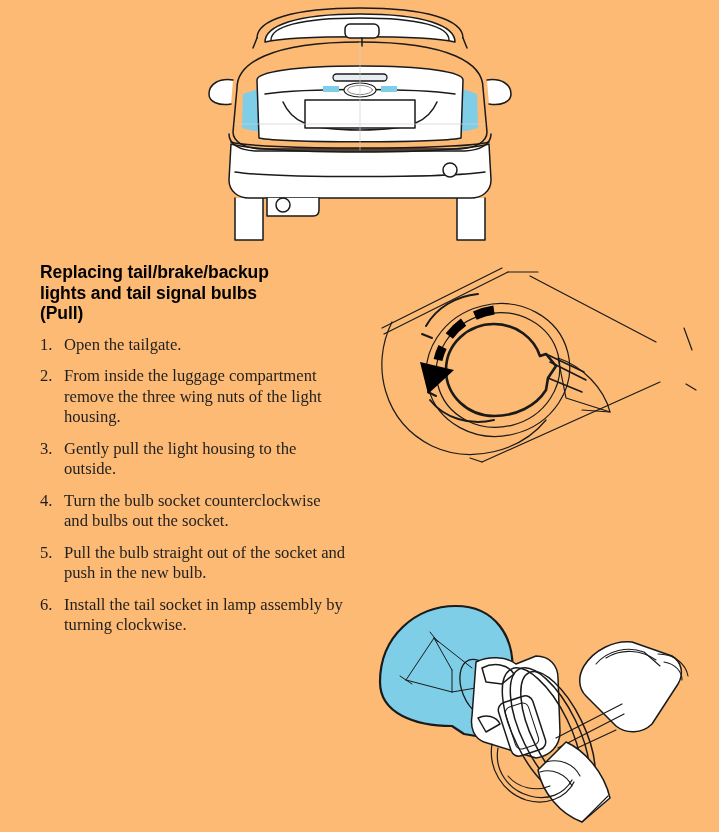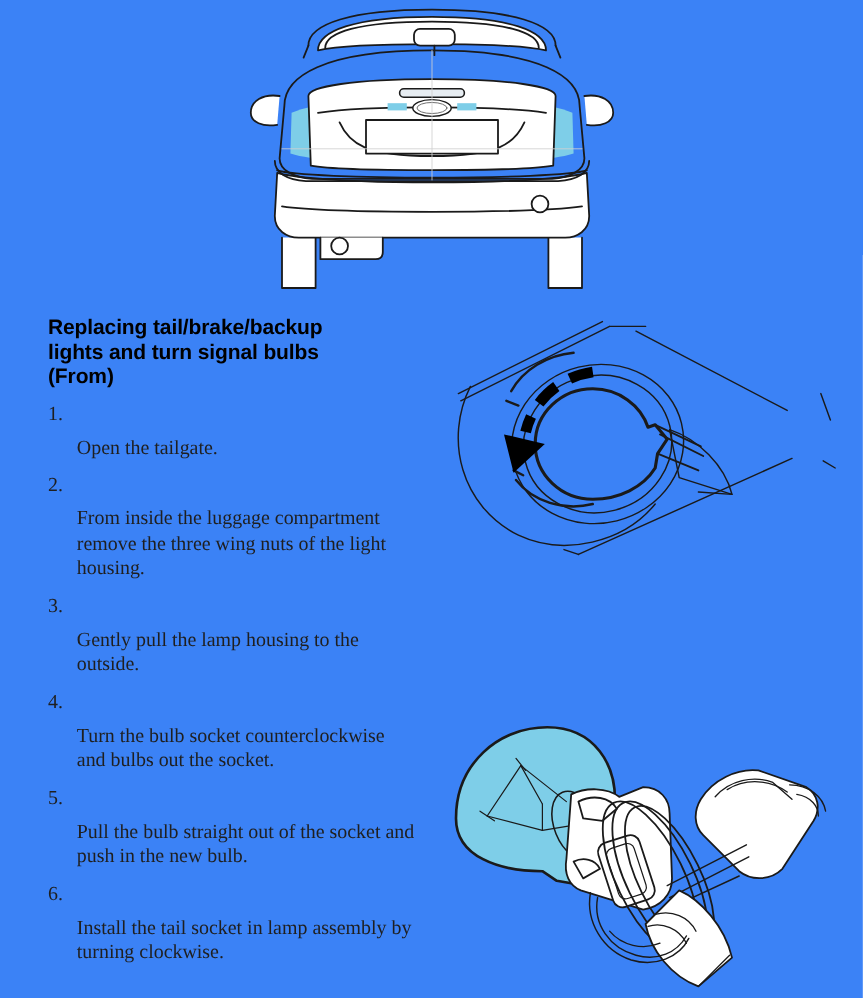--- a/index.html
+++ b/index.html
@@ -12,21 +12,22 @@
     height: 832px;
     position: relative;
     font-family: "Liberation Serif", serif;
     color: #1a1a1a;
     overflow: hidden;
   }
 
   .page {
     position: absolute;
     inset: 0;
-    background: #3b82f6;
+    background: #fdba74;
+    text-decoration: underline;
   }
 
   
   .car-figure {
     position: absolute;
     left: 195px;
     top: 2px;
     width: 330px;
     height: 240px;
   }
@@ -55,21 +56,20 @@
     margin: 0 0 11px 0;
     display: flex;
     align-items: flex-start;
   }
   .step-num {
     flex: 0 0 auto;
     width: 24px;
   }
   .step-text {
     flex: 1 1 auto;
-    margin-top: 28px;
   }
 
   
   .socket-figure {
     position: absolute;
     left: 370px;
     top: 262px;
     width: 349px;
     height: 232px;
   }
@@ -149,35 +149,35 @@
 
         <path d="M165 40 L 165 148" stroke="#cfcfcf" stroke-width="0.7"></path>
         <path d="M40 122 L 290 122" stroke="#cfcfcf" stroke-width="0.7"></path>
       </g>
     </svg>
   </div>
 
   <div class="text-column">
     <h2 class="heading">
       <span>Replacing tail/brake/backup</span><br>
-      <span>lights and turn signal bulbs</span><br>
-      <span>(From)</span>
+      <span>lights and tail signal bulbs</span><br>
+      <span>(Pull)</span>
     </h2>
 
     <p class="step">
       <span class="step-num">1.</span>
       <span class="step-text">Open the tailgate.</span>
     </p>
     <p class="step">
       <span class="step-num">2.</span>
       <span class="step-text">From inside the luggage compartment remove the three wing nuts of the light housing.</span>
     </p>
     <p class="step">
       <span class="step-num">3.</span>
-      <span class="step-text">Gently pull the lamp housing to the outside.</span>
+      <span class="step-text">Gently pull the light housing to the outside.</span>
     </p>
     <p class="step">
       <span class="step-num">4.</span>
       <span class="step-text">Turn the bulb socket counterclockwise and bulbs out the socket.</span>
     </p>
     <p class="step">
       <span class="step-num">5.</span>
       <span class="step-text">Pull the bulb straight out of the socket and push in the new bulb.</span>
     </p>
     <p class="step">

